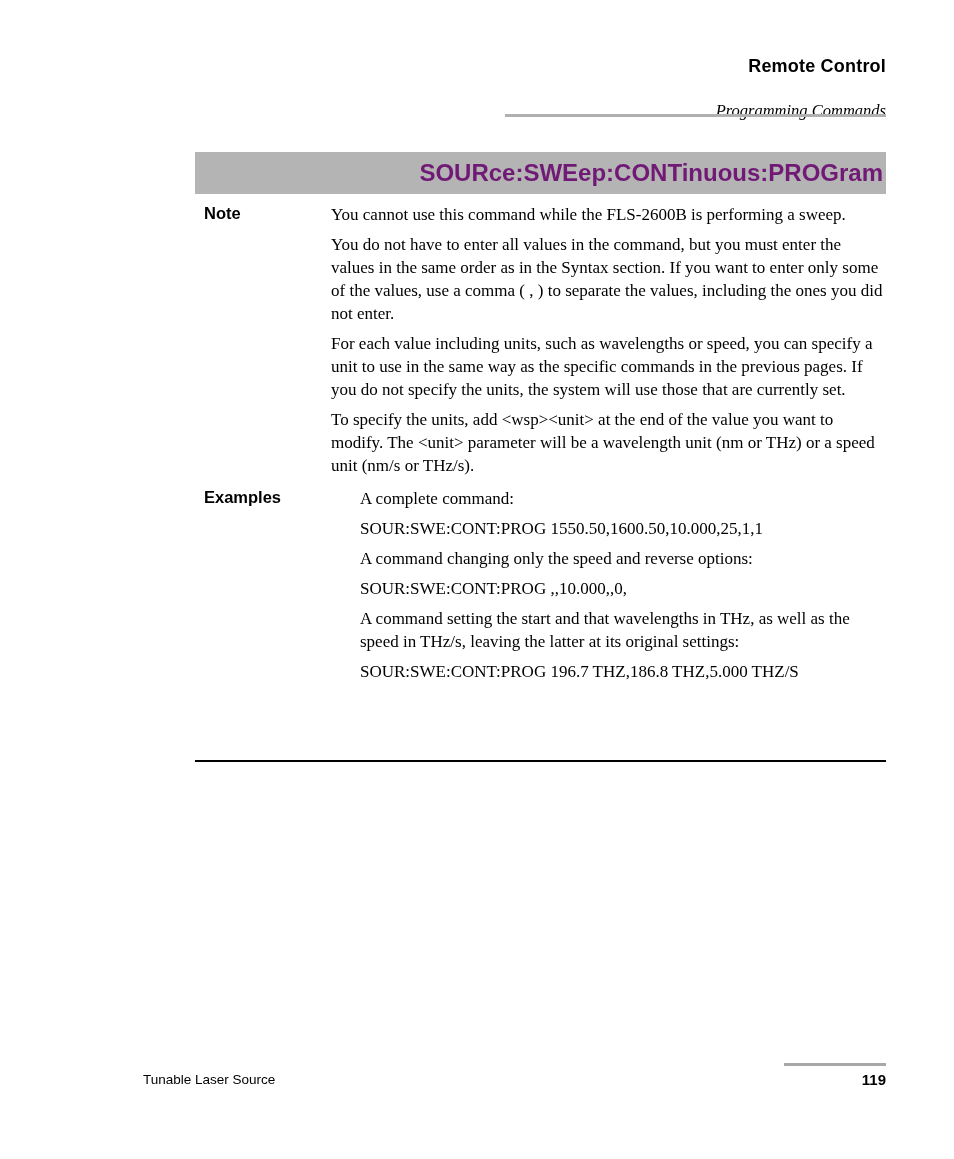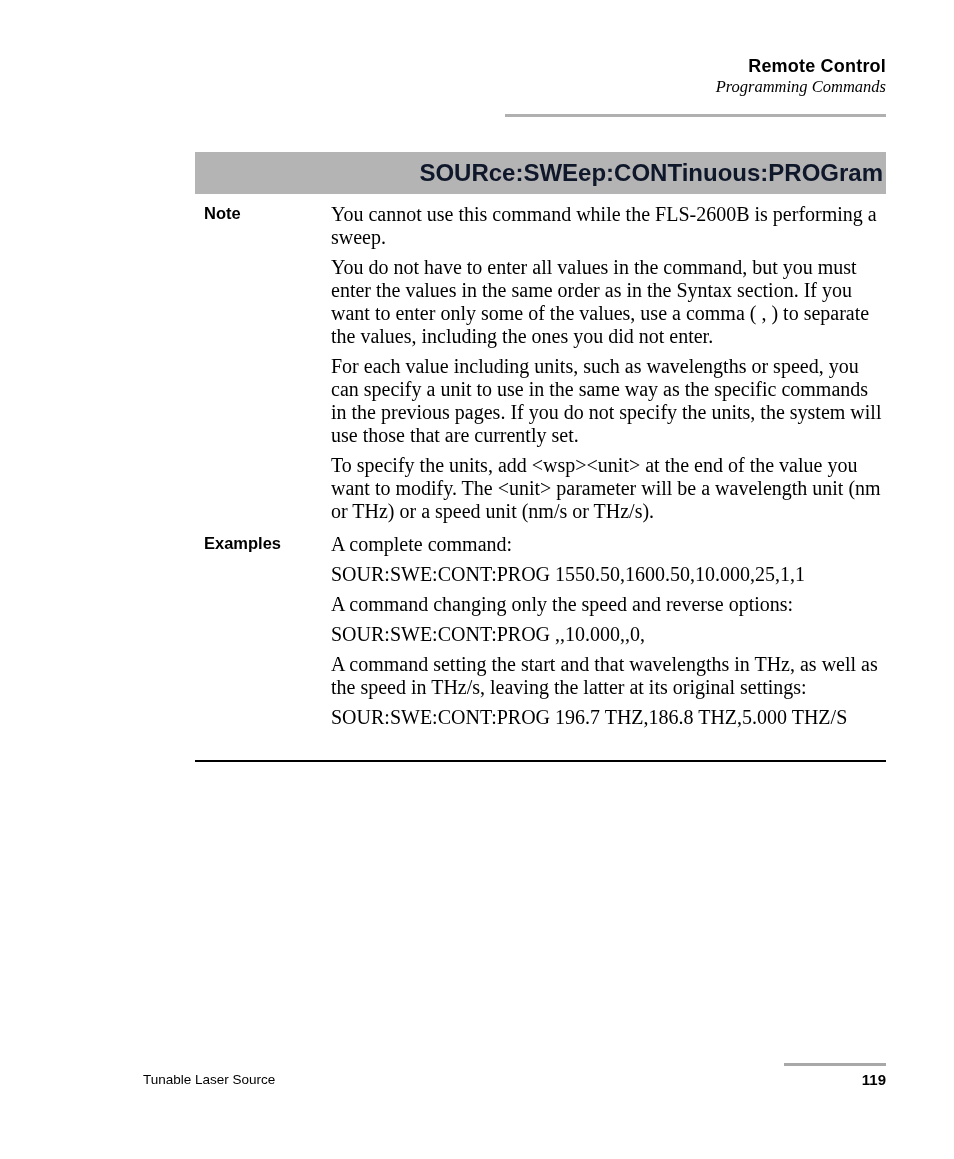--- a/index.html
+++ b/index.html
@@ -23,21 +23,21 @@
   }
   .header-title {
     font-family: "Liberation Sans", sans-serif;
     font-weight: bold;
     font-size: 18px;
     letter-spacing: 0.2px;
   }
   .header-sub {
     font-style: italic;
     font-size: 16.5px;
-    margin-top: 0;
+    margin-top: 24px;
   }
   .header-rule {
     position: absolute;
     top: 114px;
     left: 505px;
     width: 381px;
     height: 3px;
     background: #b0b0b0;
   }
 
@@ -52,46 +52,46 @@
     display: flex;
     align-items: center;
     justify-content: flex-end;
     box-sizing: border-box;
     padding-right: 3px;
   }
   .cmd-title {
     font-family: "Liberation Sans", sans-serif;
     font-weight: bold;
     font-size: 24px;
-    color: #0f172a;
+    color: #701a75;
     white-space: nowrap;
   }
 
   
   .content {
     position: absolute;
     top: 203px;
     left: 195px;
     width: 691px;
   }
   .row { display: flex; }
-  .row + .row { margin-top: 10px; }
+  .row + .row { margin-top: 10px; gap: 29px; }
   .label-col {
     flex: 0 0 136px;
     width: 136px;
     box-sizing: border-box;
     padding-left: 9px;
     padding-top: 1px;
     font-family: "Liberation Sans", sans-serif;
     font-weight: bold;
     font-size: 16.5px;
   }
   .text-col {
     flex: 1;
-    font-size: 20px;
+    font-size: 17px;
     line-height: 23px;
   }
   .text-col p { margin: 0 0 7px 0; }
   .text-col p:last-child { margin-bottom: 0; }
 
   .bottom-rule {
     position: absolute;
     top: 760px;
     left: 195px;
     width: 691px;

